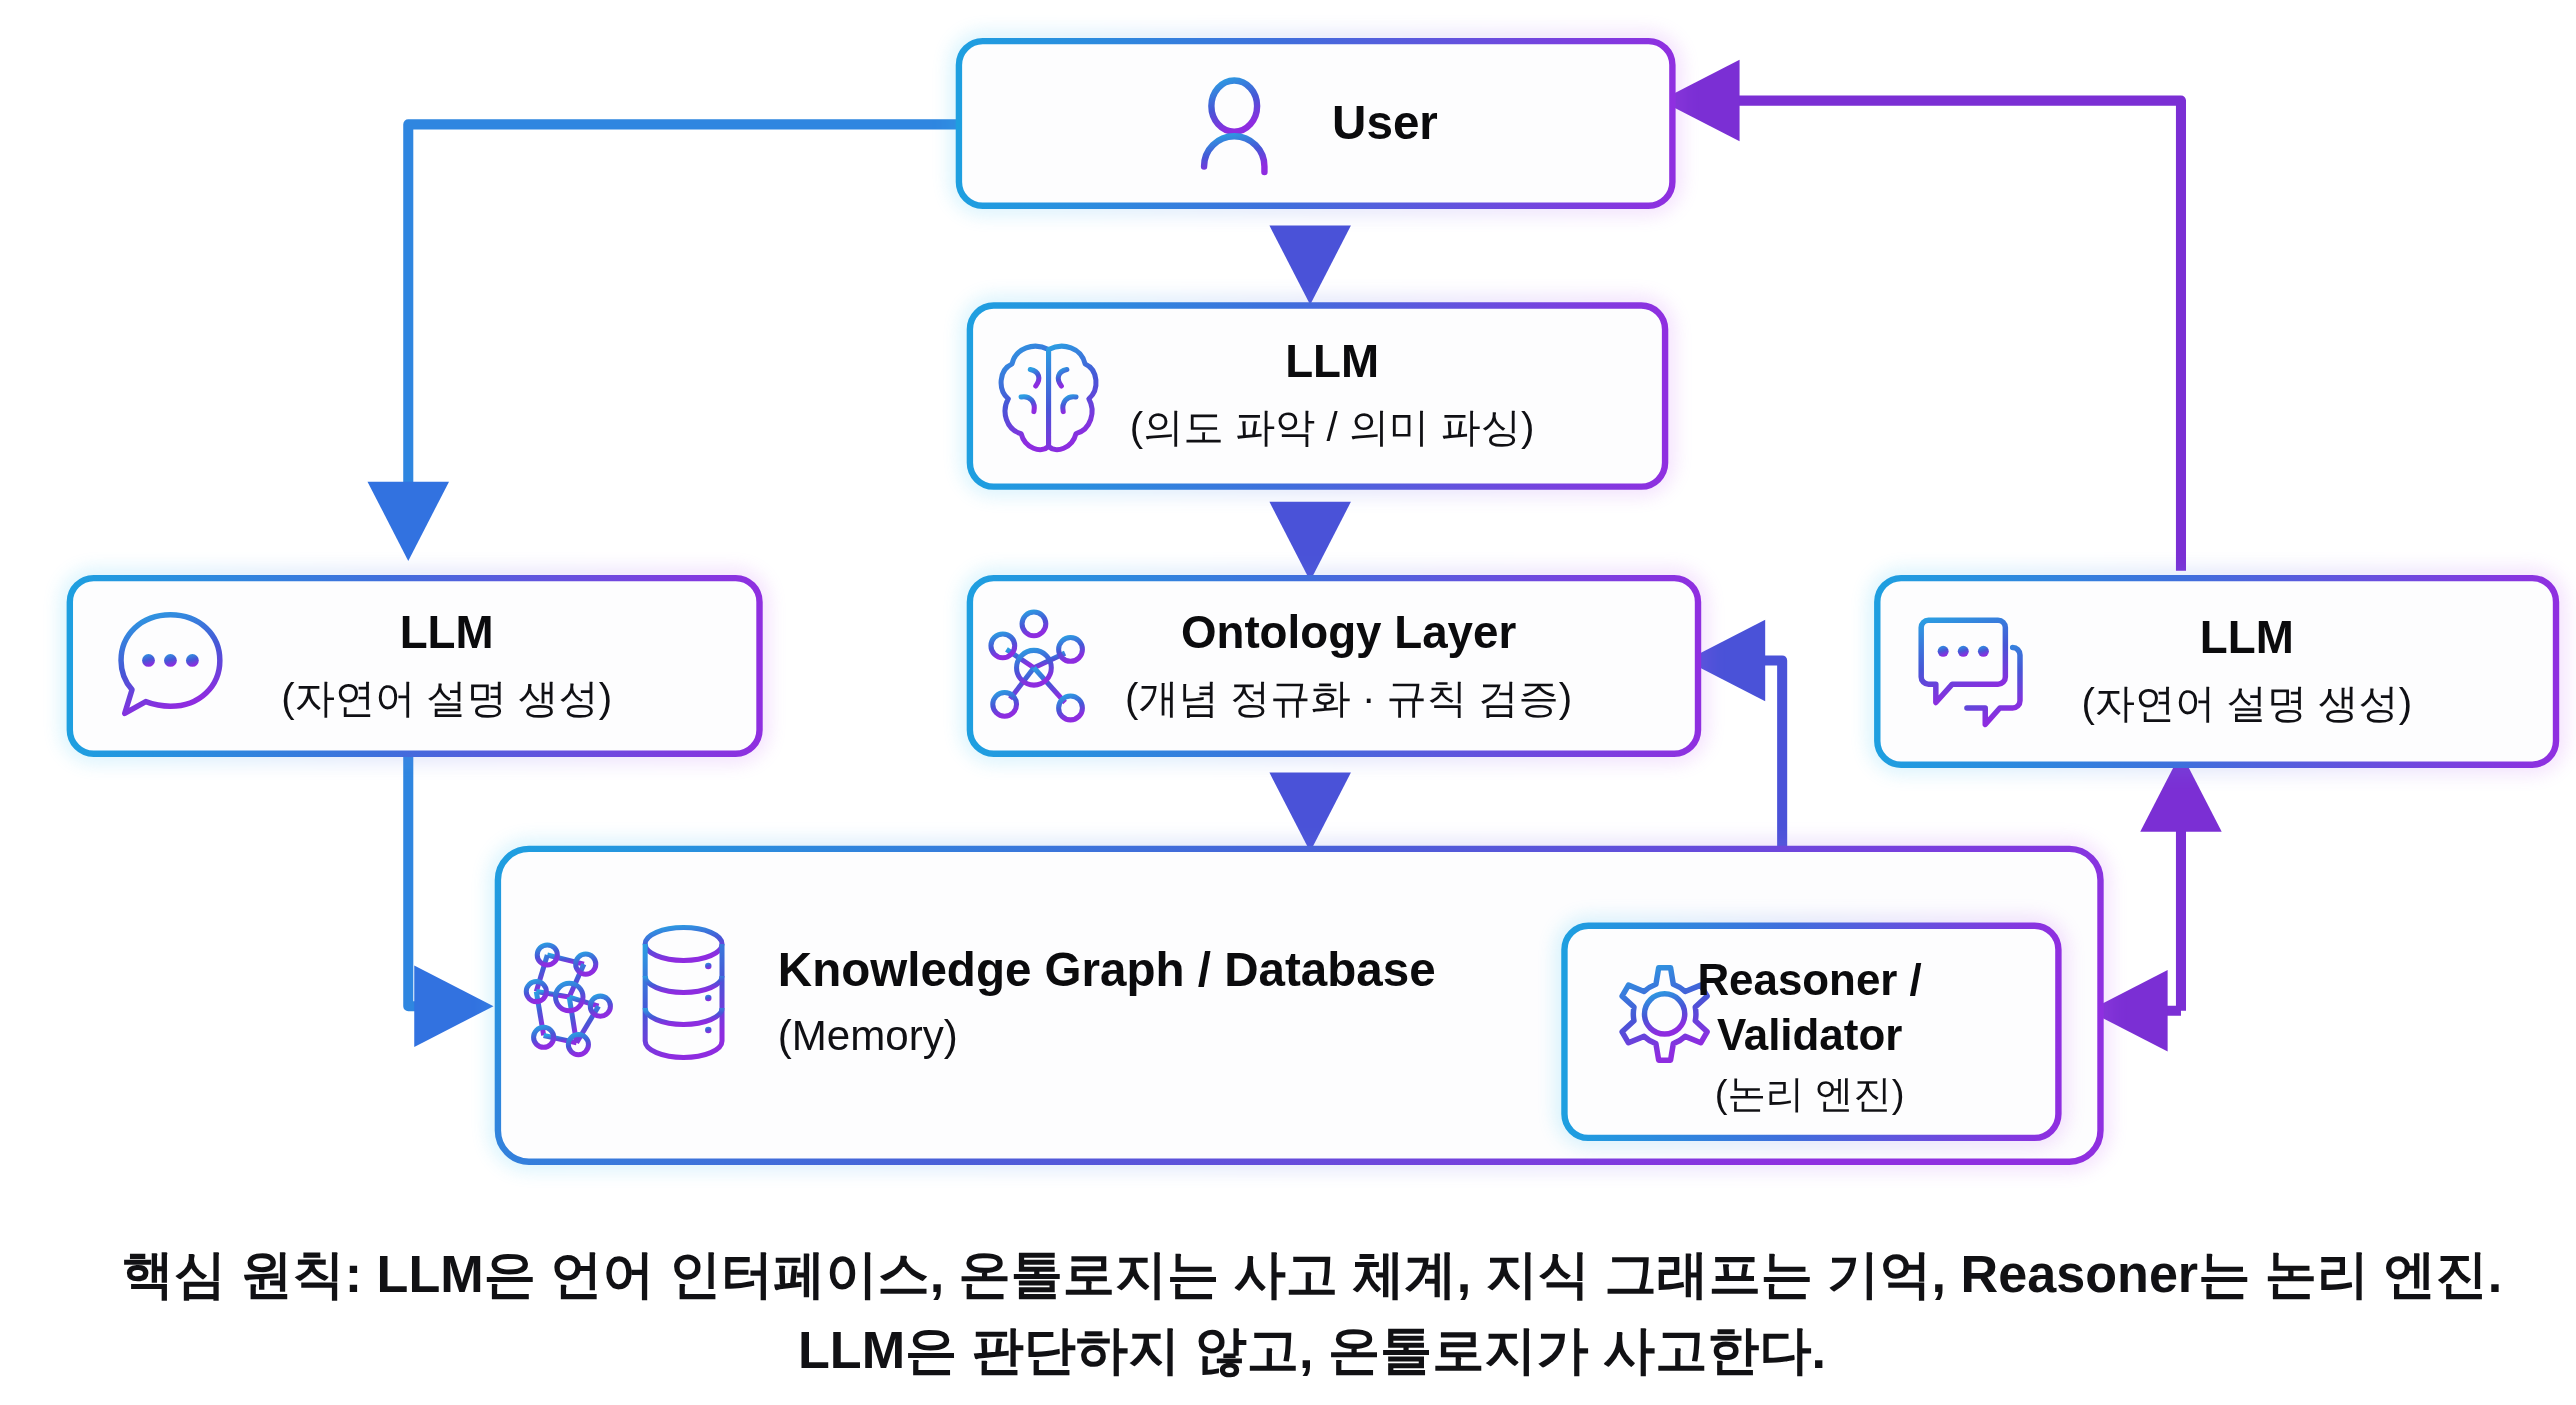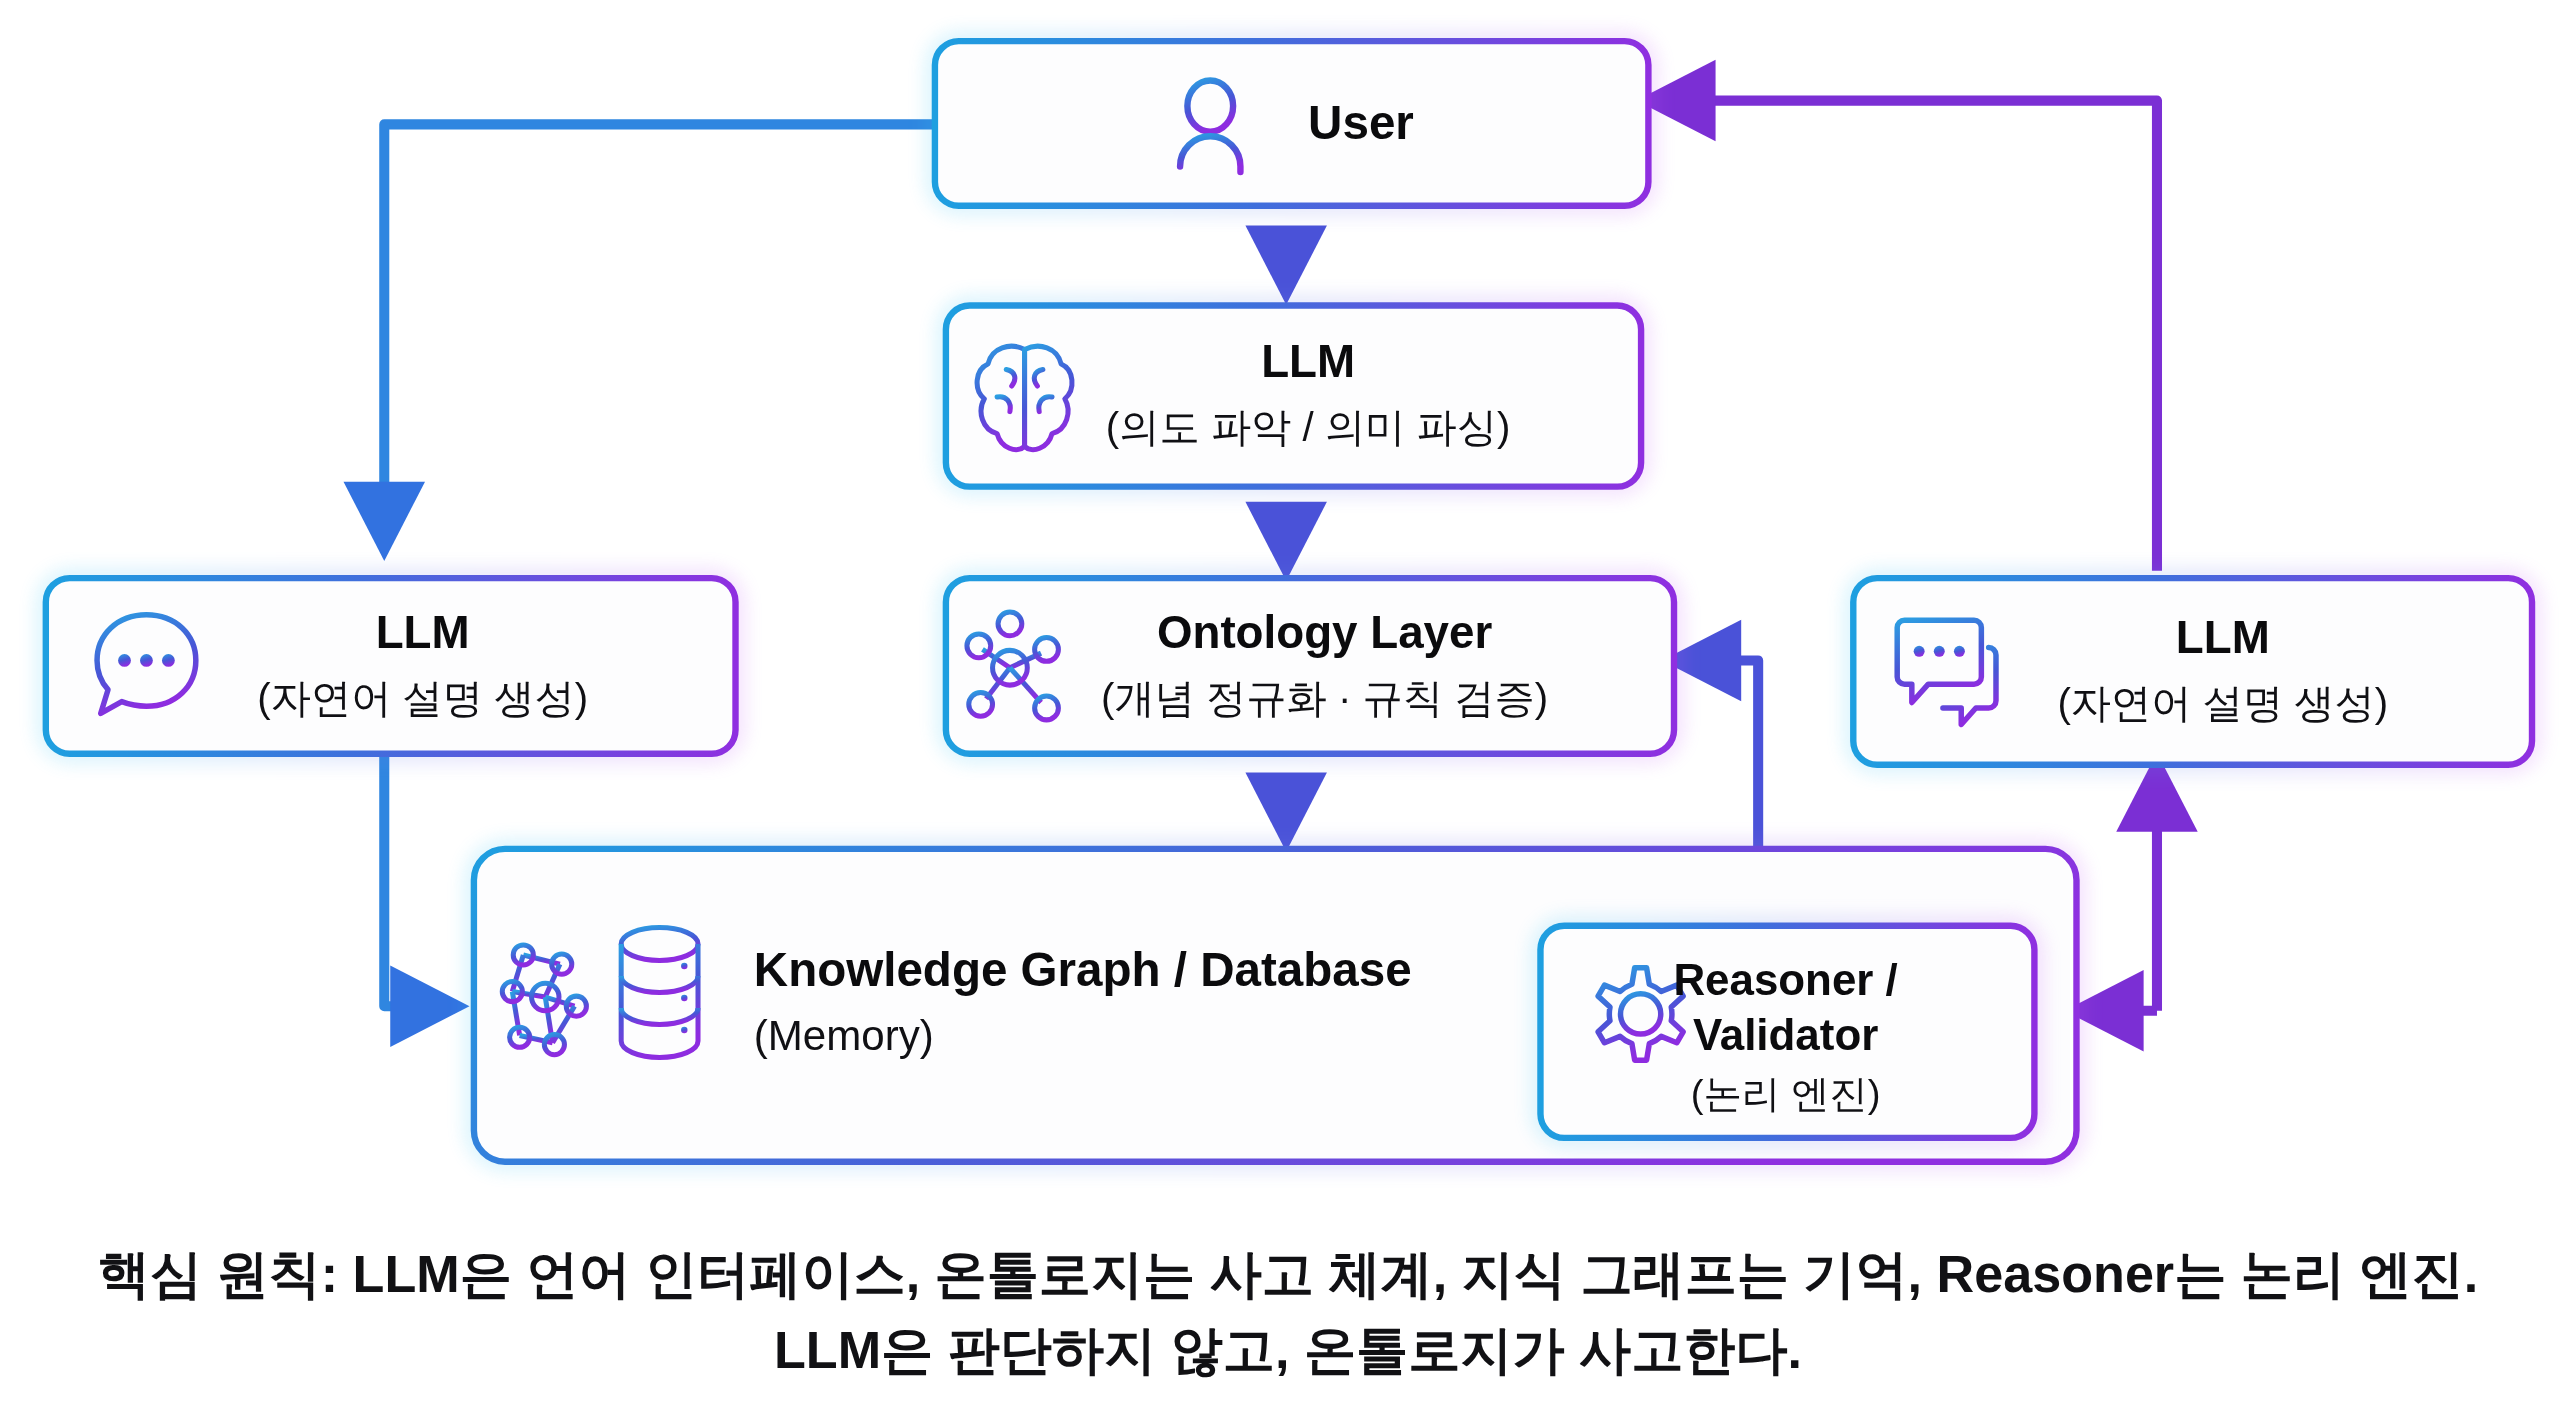--- a/index.html
+++ b/index.html
@@ -10,20 +10,21 @@
   body {
     width: 2576px;
     height: 1405px;
     font-family: "Liberation Sans", "DejaVu Sans", sans-serif;
     overflow: hidden;
     position: relative;
   }
   #diagram-root {
     position: absolute;
     inset: 0;
+    margin-left: 24px;
   }
   svg#flow {
     position: absolute;
     left: 0;
     top: 0;
     width: 2576px;
     height: 1405px;
     display: block;
   }
   .node-title {

